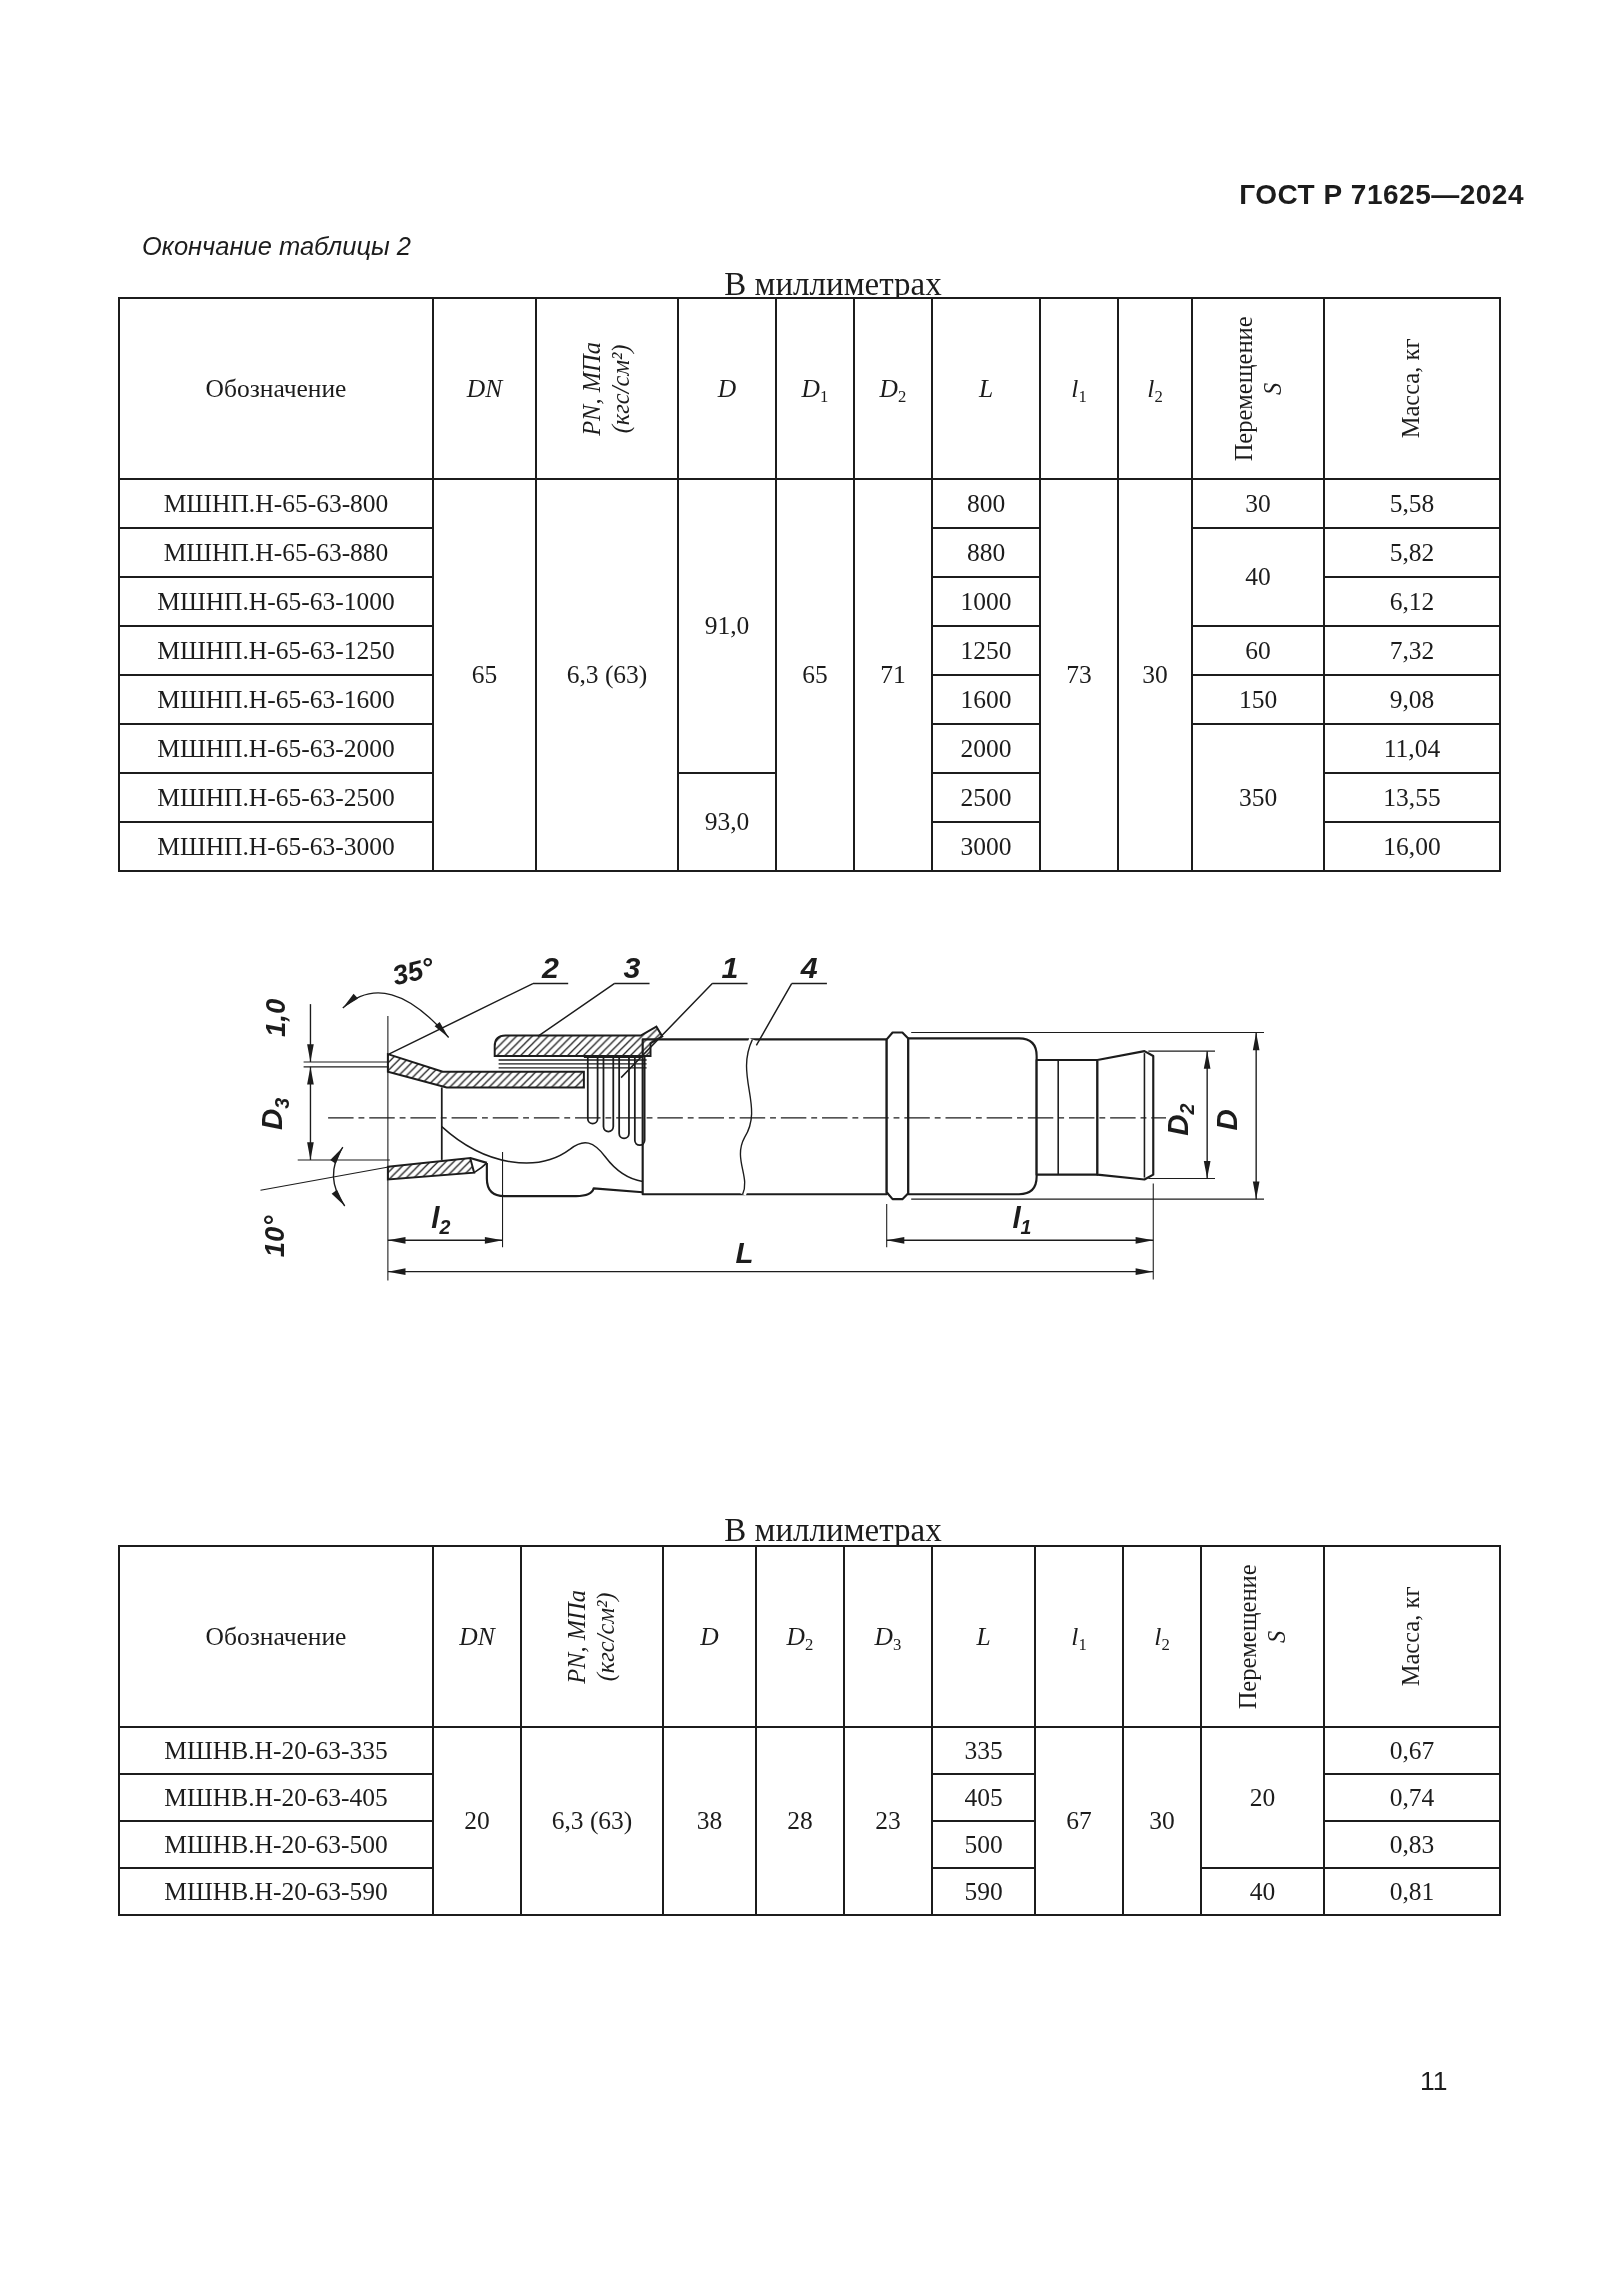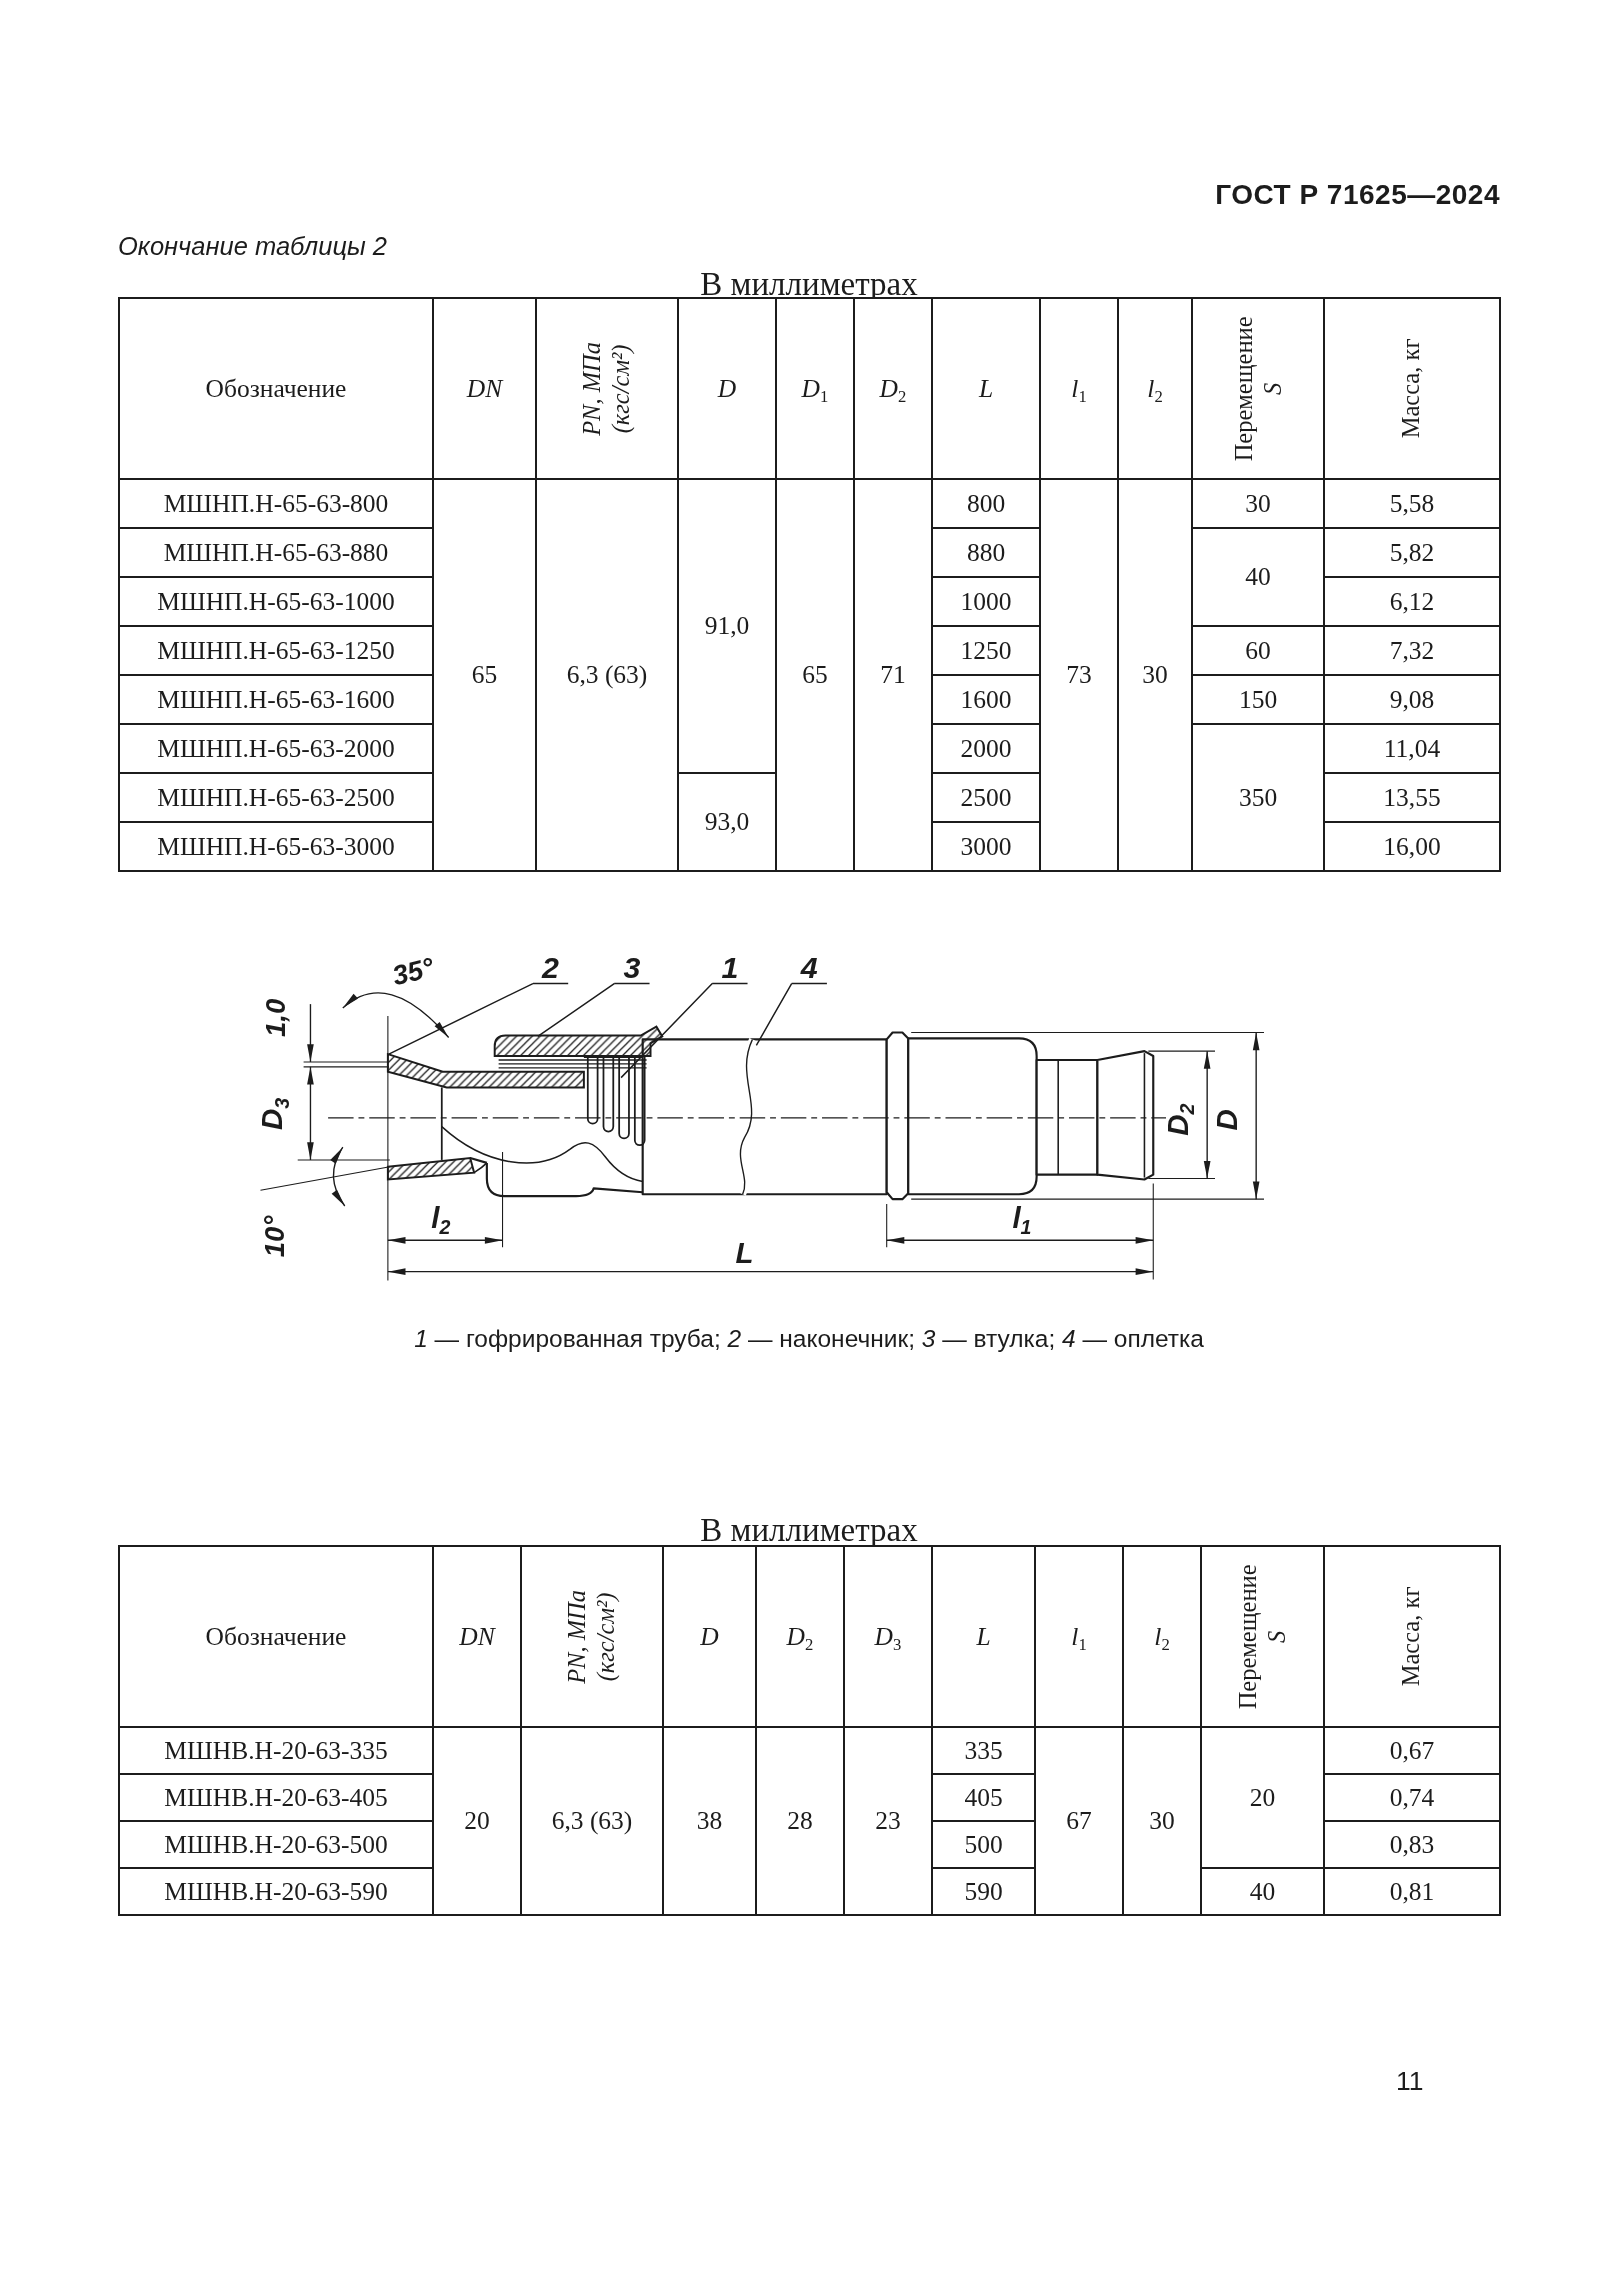--- a/index.html
+++ b/index.html
@@ -2,21 +2,21 @@
 <html><head>
 <meta charset="utf-8">
 <style>
   html,body{margin:0;padding:0;background:#888;}
   .page{
     position:relative; width:1621px; height:2293px; margin:0 auto;
     background:#ffffff; overflow:hidden;
     font-family:"Liberation Sans","DejaVu Sans",sans-serif;
     color:#1c1c1c;
   }
-  .abs{position:absolute;}
+  .abs{position:absolute;margin-left:24px;}
   .gost-header{left:118px; top:179px; width:1382px; text-align:right;
     font-size:28px; font-weight:700; letter-spacing:0.5px;}
   .continuation{left:118px; top:232px; font-size:25.5px; font-style:italic;}
   .mm-note{left:118px; width:1382px; text-align:center; font-size:33px;font-family:Liberation Serif, serif;}
   .mm-1{top:266px;} .mm-2{top:1512px;}
   .legend-line{left:118px; top:1325px; width:1382px; text-align:center; font-size:24.5px;}
   .legend-line i{font-style:italic;}
   .fig-caption{left:118px; top:1385px; width:1382px; text-align:center; font-size:26.5px;}
   .t3-title{left:118px; top:1472px; width:1382px; font-size:25.5px;}
   .t3-title .tlabel{letter-spacing:4.4px;}
@@ -266,23 +266,20 @@
     <text class="dm" x="288" y="1136" text-anchor="middle" transform="rotate(-90 288 1136)"><tspan>D</tspan><tspan class="sub" dy="7">3</tspan></text>
     <text class="an" x="290" y="1261" text-anchor="middle" transform="rotate(-90 290 1261)">10°</text>
 
     <text class="dm" x="450" y="1252" text-anchor="middle"><tspan>l</tspan><tspan class="sub" dy="7">2</tspan></text>
     <text class="dm" x="760" y="1288" text-anchor="middle">L</text>
     <text class="dm" x="1043" y="1252" text-anchor="middle"><tspan>l</tspan><tspan class="sub" dy="7">1</tspan></text>
     <text class="dm" x="1212" y="1142" text-anchor="middle" transform="rotate(-90 1212 1142)"><tspan>D</tspan><tspan class="sub" dy="7">2</tspan></text>
     <text class="dm" x="1262" y="1142" text-anchor="middle" transform="rotate(-90 1262 1142)">D</text>
   </svg>
 
-  <div class="abs legend-line">
-    <i>1</i><span> — гофрированная труба; </span><i>2</i><span> — наконечник; </span><i>3</i><span> — втулка; </span><i>4</i><span> — оплетка</span>
-  </div>
 
   <div class="abs mm-note mm-2">В миллиметрах</div>
 
   <table class="gt t3">
     <colgroup>
       <col style="width:314px">
         <col style="width:88px">
         <col style="width:142px">
       <col style="width:93px">
         <col style="width:88px">

